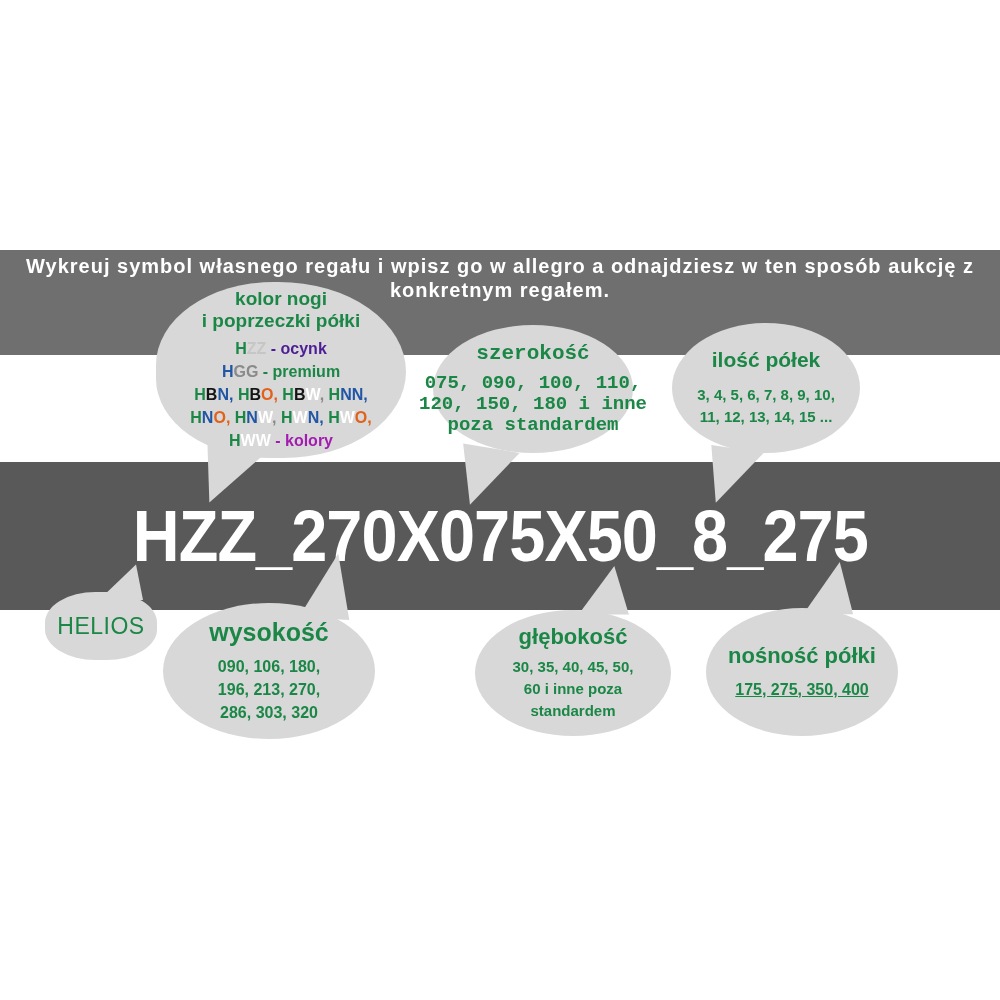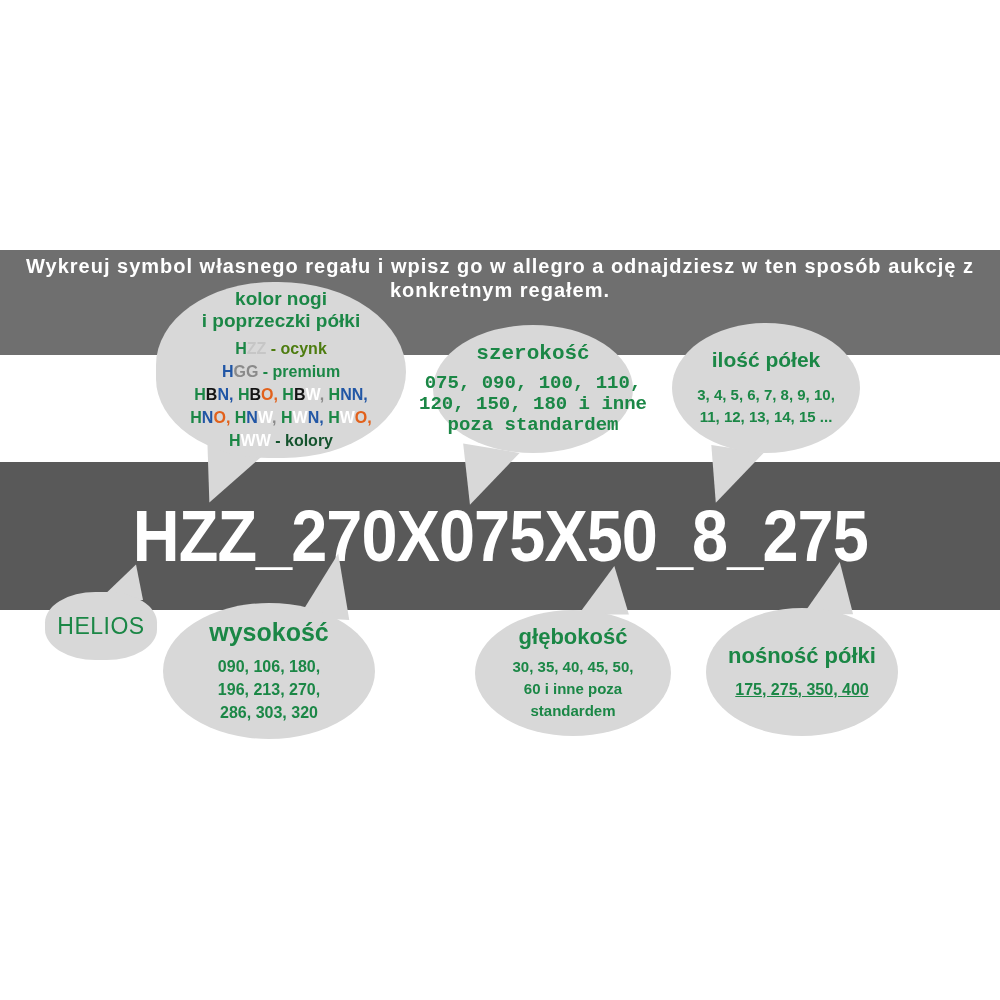--- a/index.html
+++ b/index.html
@@ -85,25 +85,25 @@
   <div class="tail" id="tail-height"></div>
   <div class="tail" id="tail-depth"></div>
   <div class="tail" id="tail-load"></div>
 
   <div class="bubble" id="bubble-color">
     <div class="bubble-title">
       <div>kolor nogi</div>
       <div>i poprzeczki półki</div>
     </div>
     <div class="bubble-lines">
-        <div class="line"><span style="color: rgb(27, 135, 70);">H</span><span style="color: rgb(198, 198, 198);">ZZ</span><span style="color: #4d7c0f;"> - ocynk</span></div>
+        <div class="line"><span style="color: rgb(27, 135, 70);">H</span><span style="color: rgb(198, 198, 198);">ZZ</span><span style="color: #4c1d95;"> - ocynk</span></div>
         <div class="line"><span style="color: rgb(33, 86, 165);">H</span><span style="color: rgb(138, 138, 138);">GG</span><span style="color: rgb(27, 135, 70);"> - premium</span></div>
         <div class="line"><span style="color: rgb(27, 135, 70);">H</span><span style="color: rgb(20, 20, 20);">B</span><span style="color: rgb(33, 86, 165);">N</span><span style="color: rgb(33, 86, 165);">, </span><span style="color: rgb(27, 135, 70);">H</span><span style="color: rgb(20, 20, 20);">B</span><span style="color: rgb(226, 97, 27);">O</span><span style="color: rgb(226, 97, 27);">, </span><span style="color: rgb(27, 135, 70);">H</span><span style="color: rgb(20, 20, 20);">B</span><span style="color: rgb(255, 255, 255);">W</span><span style="color: rgb(138, 138, 138);">, </span><span style="color: rgb(27, 135, 70);">H</span><span style="color: rgb(33, 86, 165);">NN</span><span style="color: rgb(33, 86, 165);">,</span></div>
         <div class="line"><span style="color: rgb(27, 135, 70);">H</span><span style="color: rgb(33, 86, 165);">N</span><span style="color: rgb(226, 97, 27);">O</span><span style="color: rgb(226, 97, 27);">, </span><span style="color: rgb(27, 135, 70);">H</span><span style="color: rgb(33, 86, 165);">N</span><span style="color: rgb(255, 255, 255);">W</span><span style="color: rgb(138, 138, 138);">, </span><span style="color: rgb(27, 135, 70);">H</span><span style="color: rgb(255, 255, 255);">W</span><span style="color: rgb(33, 86, 165);">N</span><span style="color: rgb(33, 86, 165);">, </span><span style="color: rgb(27, 135, 70);">H</span><span style="color: rgb(255, 255, 255);">W</span><span style="color: rgb(226, 97, 27);">O</span><span style="color: rgb(226, 97, 27);">,</span></div>
-        <div class="line"><span style="color: rgb(27, 135, 70);">H</span><span style="color: rgb(255, 255, 255);">WW</span><span style="color: #14532d;"> - kolory</span></div>
+        <div class="line"><span style="color: rgb(27, 135, 70);">H</span><span style="color: rgb(255, 255, 255);">WW</span><span style="color: #a21caf;"> - kolory</span></div>
       </div>
   </div>
 
   <div class="bubble" id="bubble-width">
     <div class="bubble-title">szerokość</div>
     <div class="bubble-lines">
         <div class="line">075, 090, 100, 110,</div>
         <div class="line">120, 150, 180  i inne</div>
         <div class="line">poza standardem</div>
       </div>

